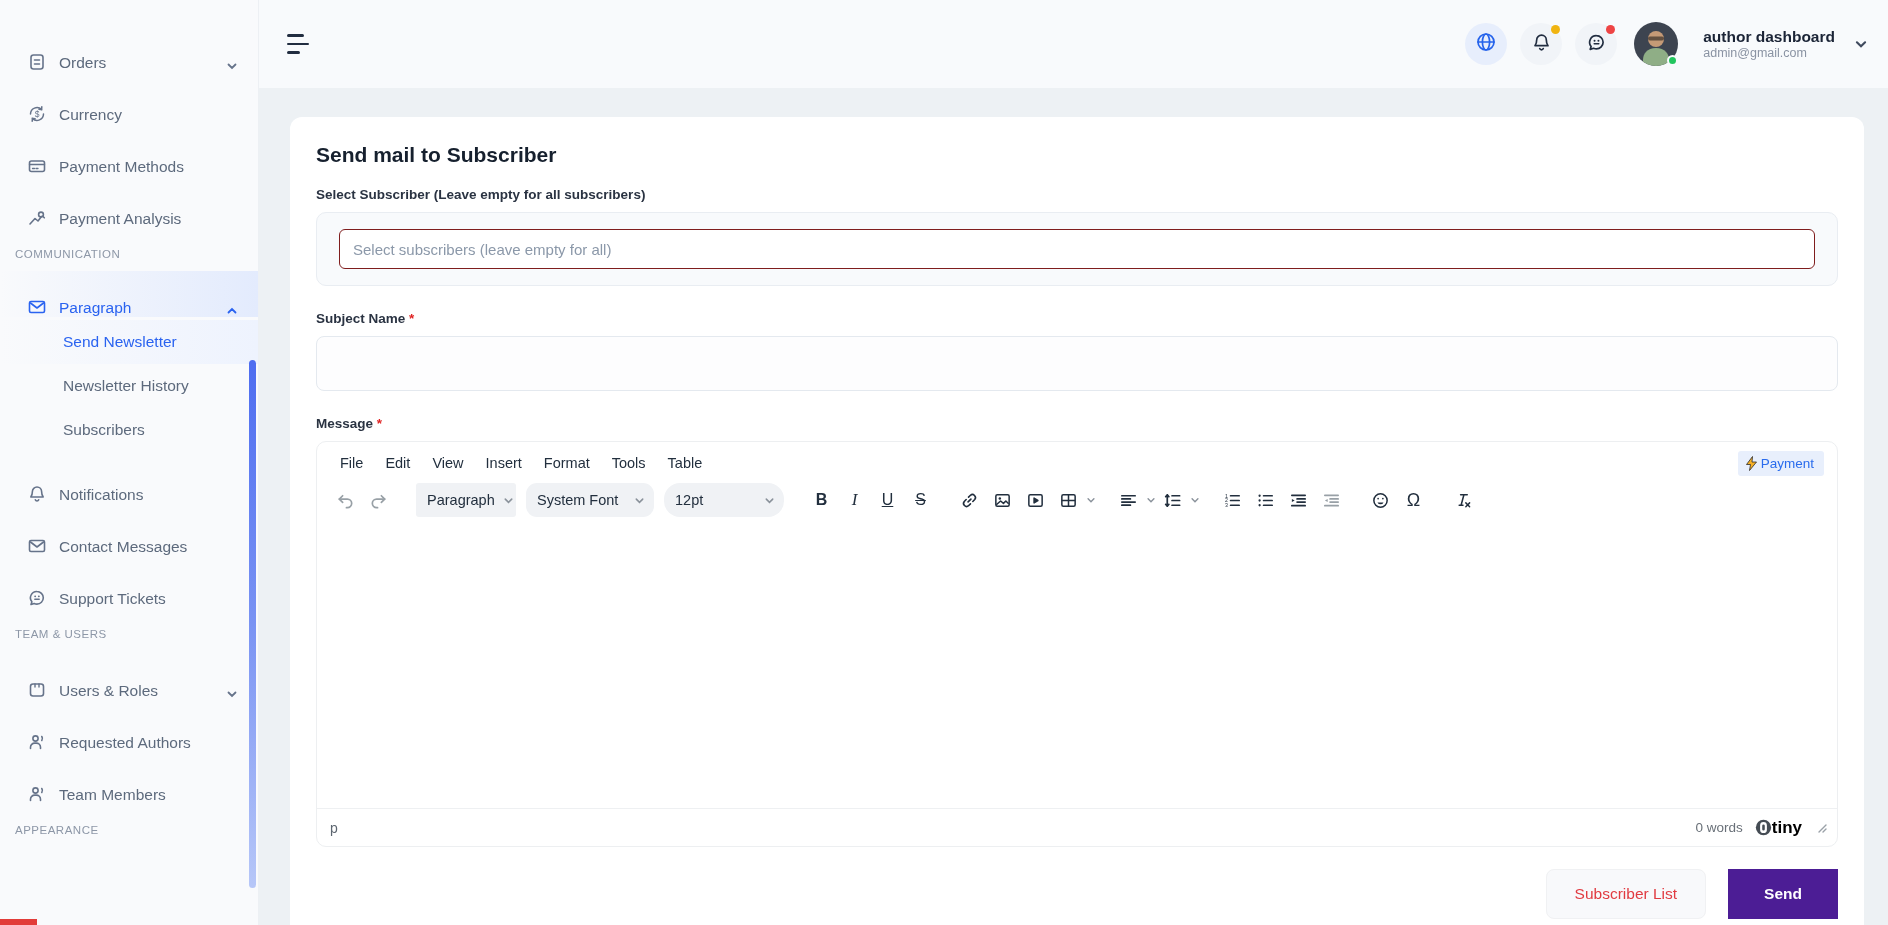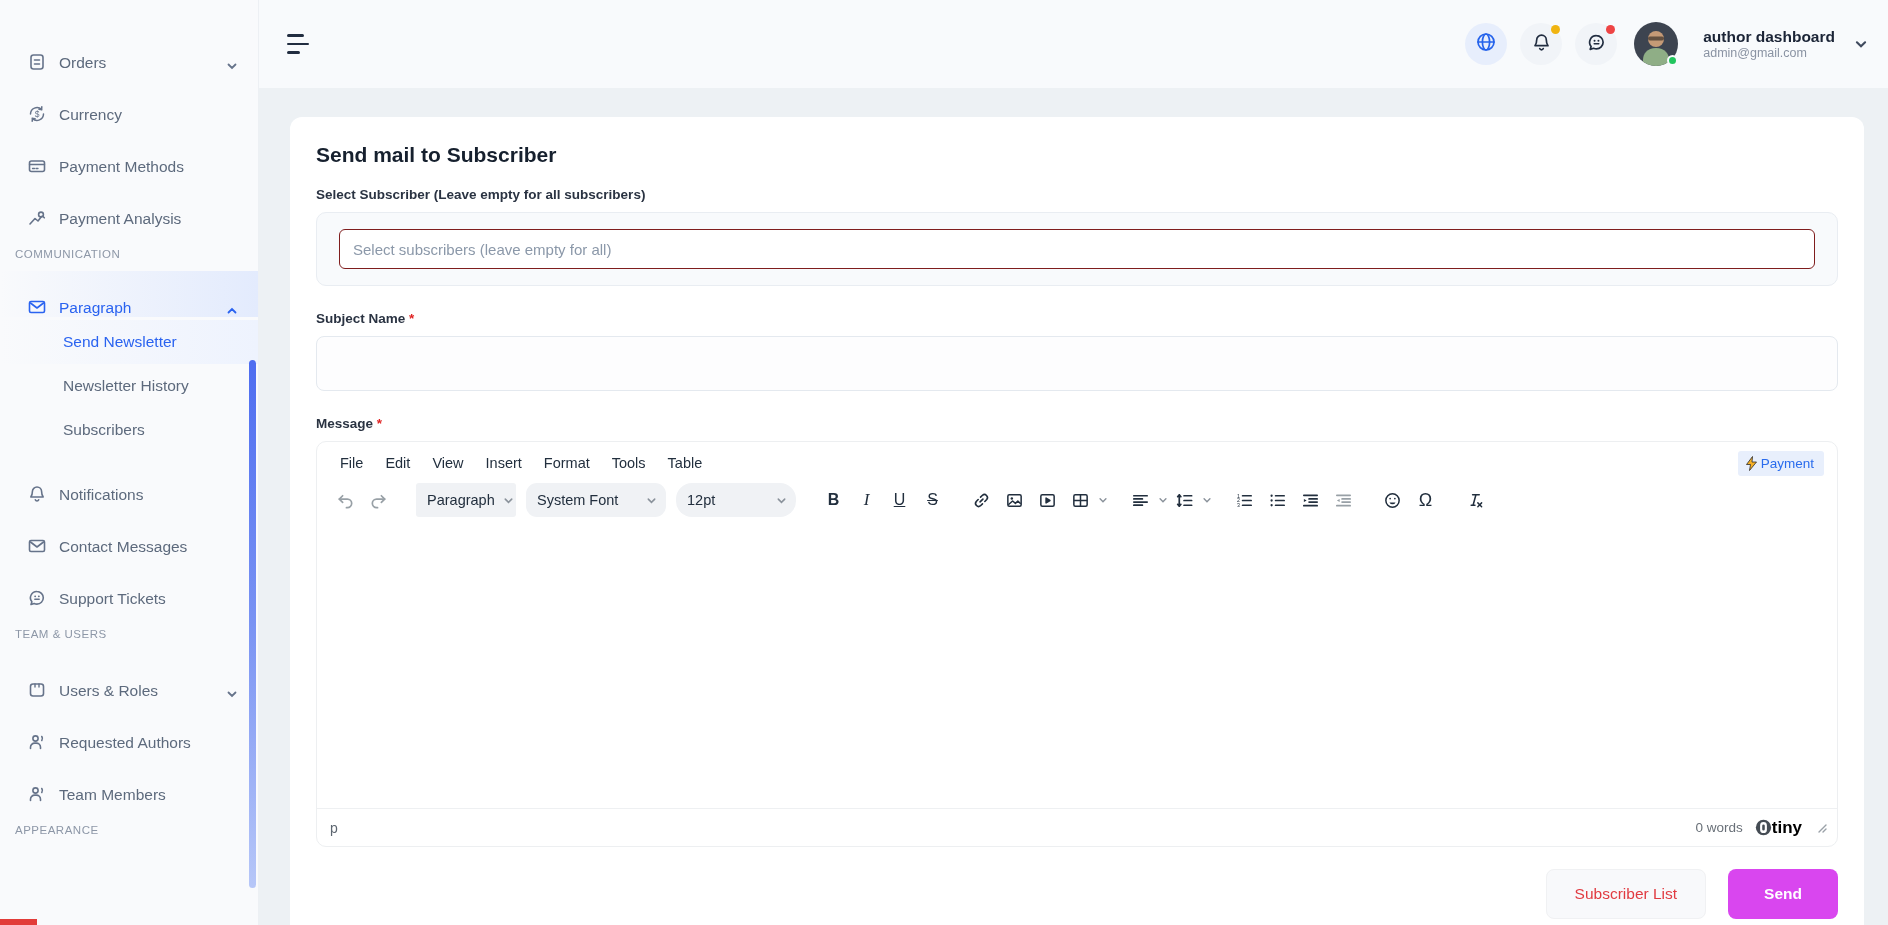--- a/index.html
+++ b/index.html
@@ -63,36 +63,36 @@
   .upgrade-btn { position:absolute; right:13px; top:9px; display:flex; align-items:center; gap:3px; background:#e8effc; border-radius:3px; padding:5px 10px 5px 7px; color:#2a6ced; font-size:13.5px; cursor:pointer; }
   .toolbar { display:flex; align-items:center; padding:5px 10px 9px 12px; }
   .tb-btn { height:34px; min-width:33px; display:grid; place-items:center; color:#222f3e; border-radius:3px; cursor:pointer; }
   .tb-btn.dim { color:#98a0a6; }
   .tb-letter { font-size:16px; font-weight:bold; }
   .tb-letter.it { font-style:italic; font-weight:normal; font-size:17px; font-family:"Liberation Serif",serif; }
   .tb-letter.un { text-decoration:underline; font-weight:normal; }
   .tb-letter.st { text-decoration:line-through; font-weight:normal; }
   .tb-select { height:34px; background:#f0f2f5; border-radius:3px; display:flex; align-items:center; justify-content:space-between; padding:0 9px 0 11px; font-size:14.5px; color:#222f3e; margin:0 5px; cursor:pointer; }
   .tb-select .sel-chev { color:#8a929b; margin-left:8px; display:grid; place-items:center; }
-  .w-para { width:100px; } .w-font { width:140px;border-radius:11px; } .w-size { width:120px;border-radius:16px; }
+  .w-para { width:100px; } .w-font { width:128px;border-radius:11px; } .w-size { width:120px;border-radius:16px; }
   .tb-combo { display:flex; align-items:center; cursor:pointer; }
   .tb-combo .cmb-chev { color:#8a929b; margin-left:1px; display:grid; place-items:center; }
   .tb-gap { width:16px; }
   .editor-body { height:282px; background:#fff; padding:14px; font-size:15px; color:#222f3e; outline:none; }
   .statusbar { border-top:1px solid #eef0f2; height:38px; display:flex; align-items:center; padding:0 10px 0 13px; }
   .status-path { color:#5d6670; font-size:14px; }
   .status-right { margin-left:auto; display:flex; align-items:center; gap:12px; }
   .word-count { color:#697078; font-size:13.5px; }
   .tiny-brand { display:flex; align-items:center; color:#000000; font-weight:bold; font-size:17px; }
   .resize-handle { color:#9aa1a8; margin-left:2px; display:grid; place-items:center; cursor:nwse-resize; }
 
   
   .actions { display:flex; justify-content:flex-end; gap:22px; margin-top:22px; }
   .btn-subscriber { background:#f8f9fb; border:1px solid #f0f1f3; color:#e13b41; font-size:15.5px; padding:15px 28px; border-radius:8px; cursor:pointer; font-family:"Liberation Sans",sans-serif; }
-  .btn-send { background:#d946ef; border:none; color:#fff; font-size:15.5px; font-weight:bold; padding:15px 36px; border-radius:8px; cursor:pointer; font-family:"Liberation Sans",sans-serif; }
+  .btn-send { background:#4c1d95; border:none; color:#fff; font-size:15.5px; font-weight:bold; padding:15px 36px; border-radius:0; cursor:pointer; font-family:"Liberation Sans",sans-serif; }
 </style>
 </head>
 <body>
 
 <div class="app">
 
   <aside class="sidebar">
 
     <nav class="nav">
 

